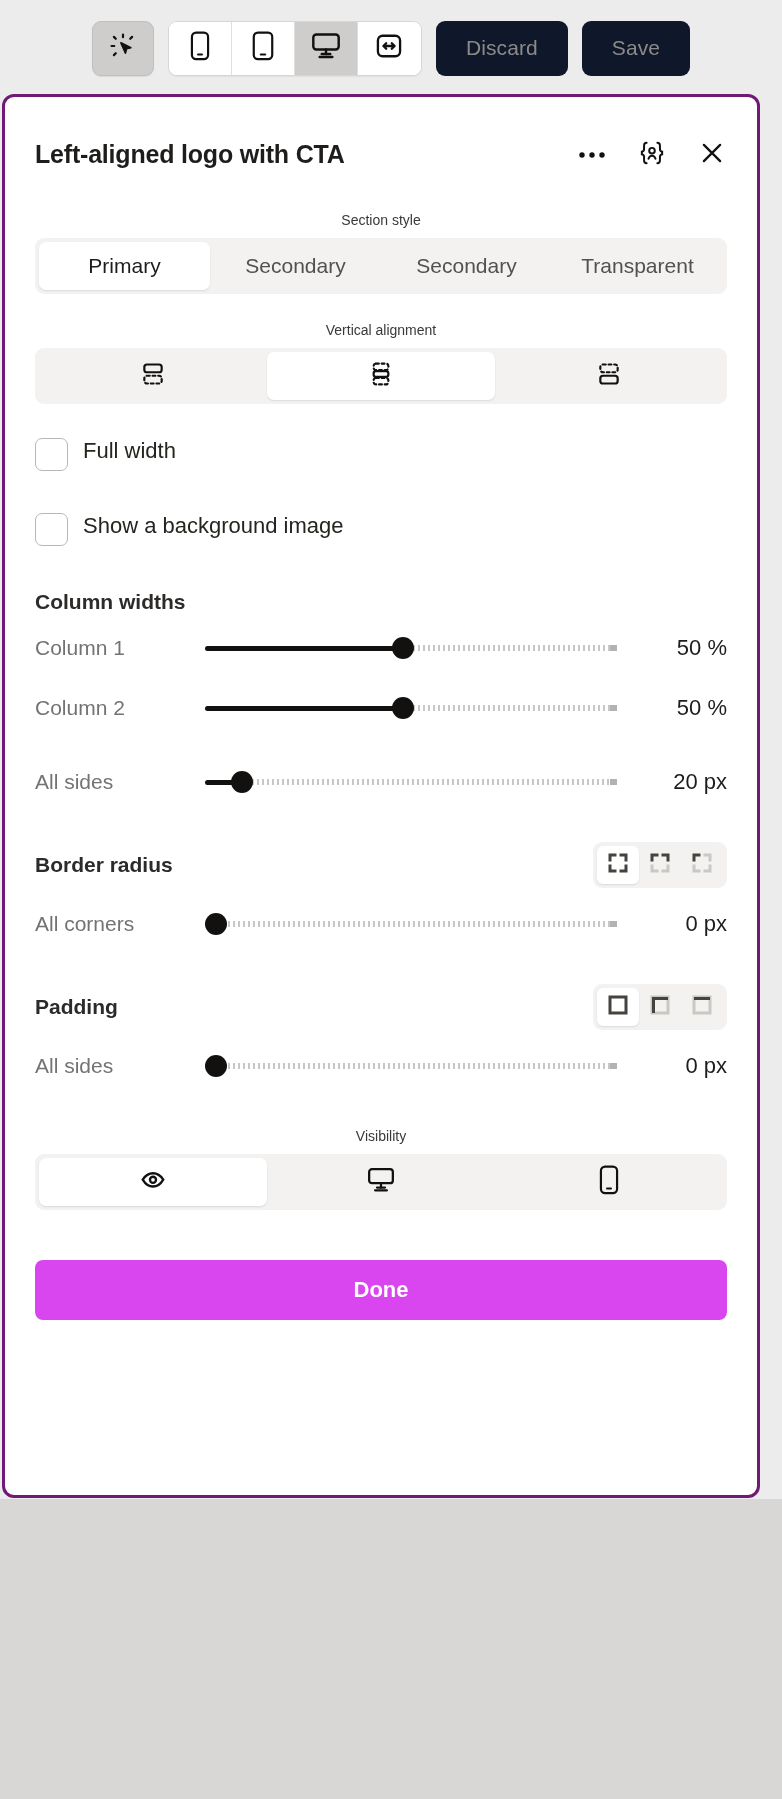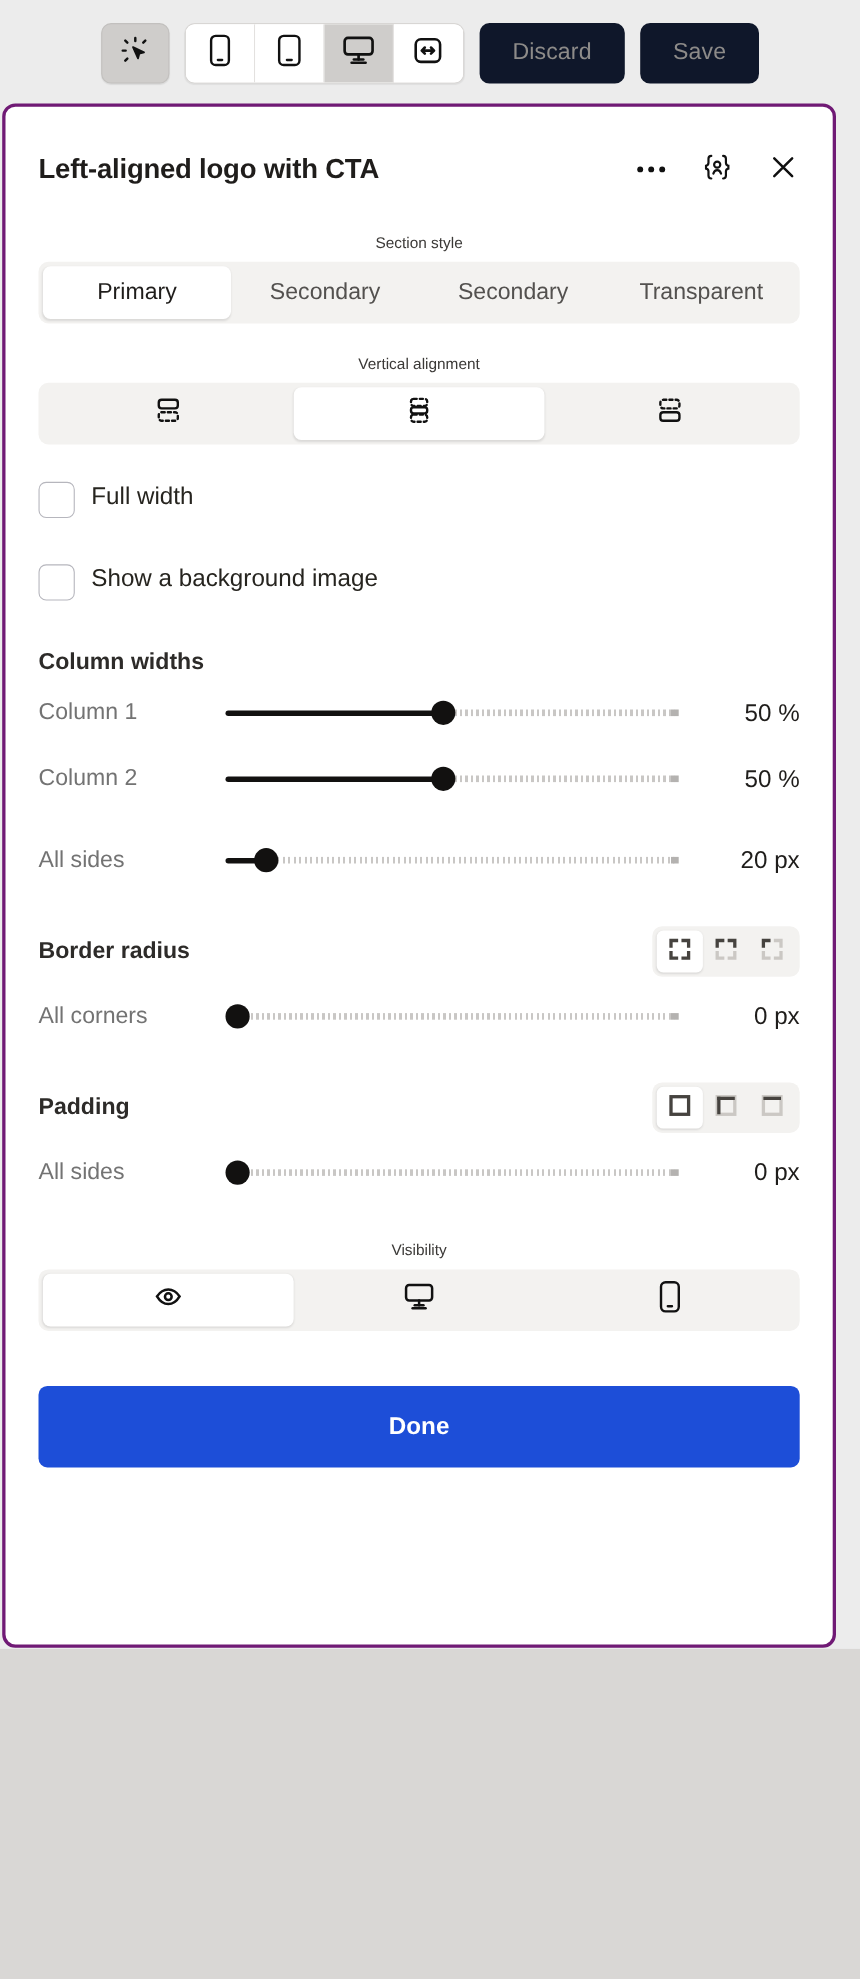--- a/index.html
+++ b/index.html
@@ -152,22 +152,22 @@
   }
   .icon-group-btn.active { background: #fff; box-shadow: 0 1px 2px rgba(0,0,0,.10); }
 
   .row-head { display: flex; align-items: center; justify-content: space-between; }
 
   .cond-link {
     font-size: 22px; color: #26241f;
     text-decoration: underline; text-underline-offset: 4px;
   }
   .done-btn {
-    height: 74px; width: 100%;
-    background: #1d4ed8; color: #fff;
+    height: 60px; width: 100%;
+    background: #d946ef; color: #fff;
     font-size: 22px; font-weight: 700;
     border-radius: 8px;
     display: flex; align-items: center; justify-content: center;
   }
   .bottom-strip {
     position: absolute; left: 0; right: 0; bottom: 0;
     height: 300px; background: #d9d7d5;
   }
   .mb10 { margin-bottom: 10px; }
 </style>

